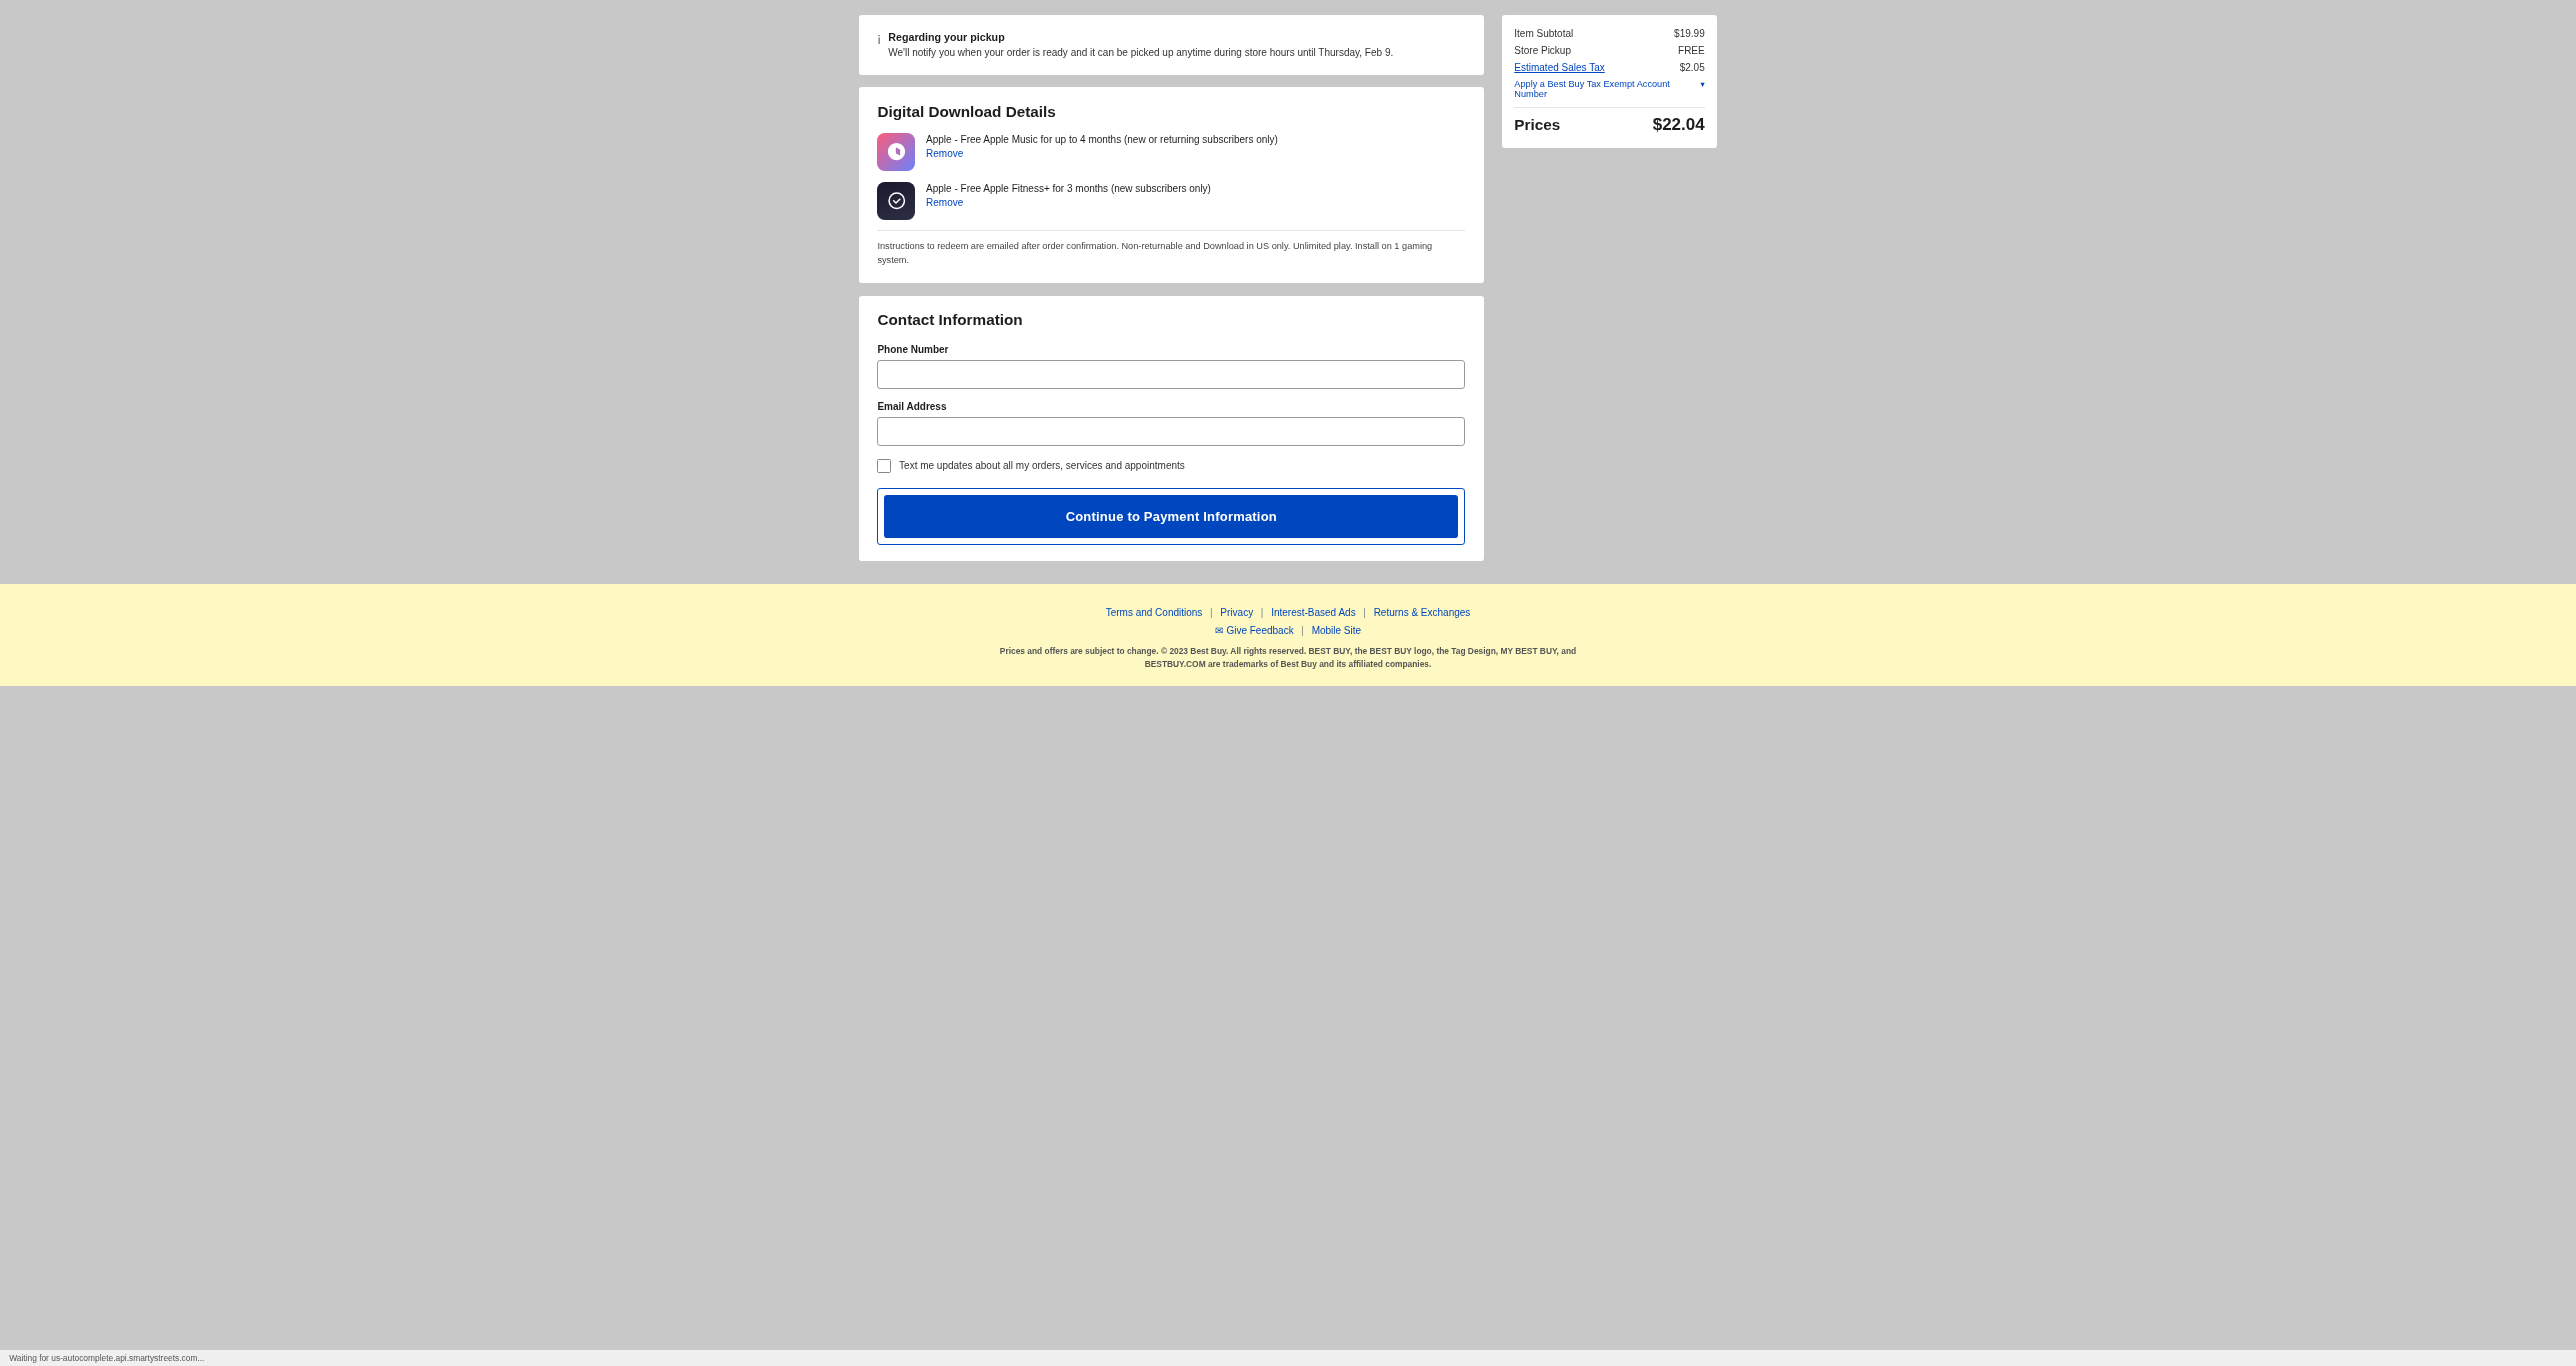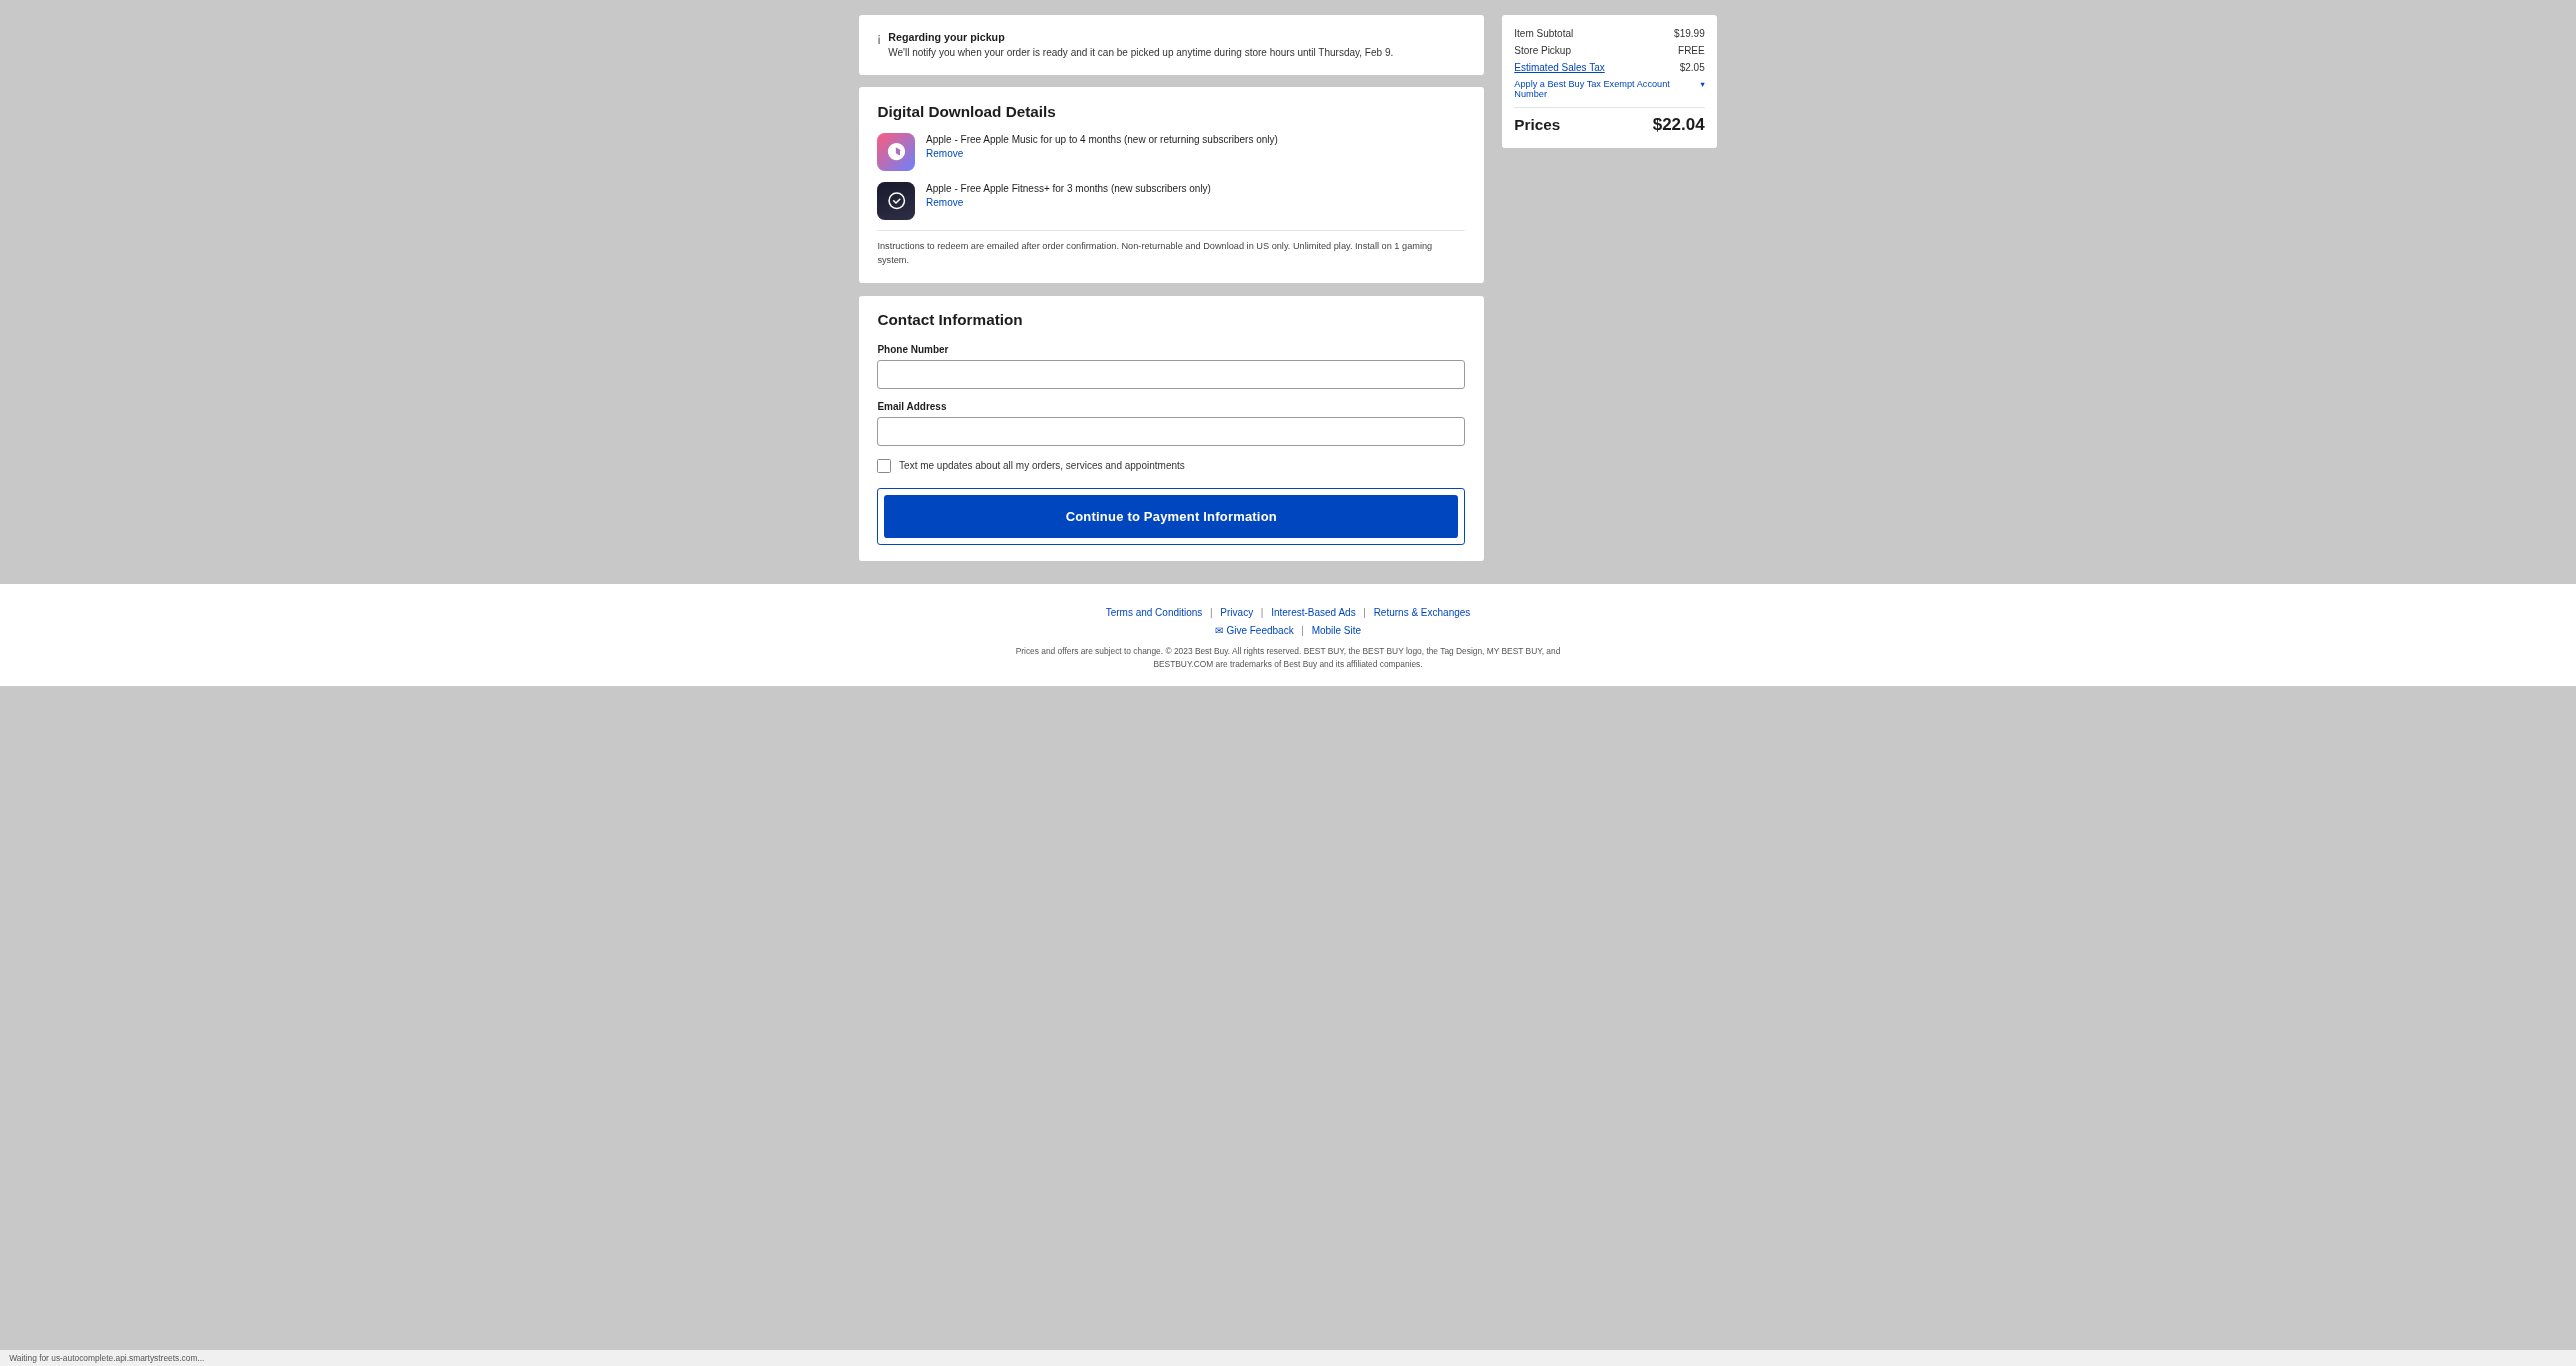--- a/index.html
+++ b/index.html
@@ -257,21 +257,21 @@
       text-decoration: none;
     }
     .tax-exempt-chevron {
       font-size: 8.4px;
       color: #0046be;
     }
 
     
     .footer {
       width: 100%;
-      background: #ffffff;
+      background: #fef9c3;
       padding: 23px 0 15.3px;
       text-align: center;
       margin-top: 23px;
     }
     .footer-links {
       display: flex;
       justify-content: center;
       align-items: center;
       gap: 0;
       margin-bottom: 7.7px;
@@ -300,20 +300,21 @@
       color: #0046be;
       margin-right: 3.1px;
     }
     .footer-copyright {
       font-size: 8.4px;
       color: #555;
       max-width: 613px;
       margin: 0 auto;
       line-height: 1.5;
       padding: 0 15.3px;
+      font-weight: bold;
     }
 
     .status-bar {
       width: 100%;
       background: #f0f0f0;
       padding: 3.1px 9.2px;
       font-size: 8.4px;
       color: #555;
       position: fixed;
       bottom: 0;

